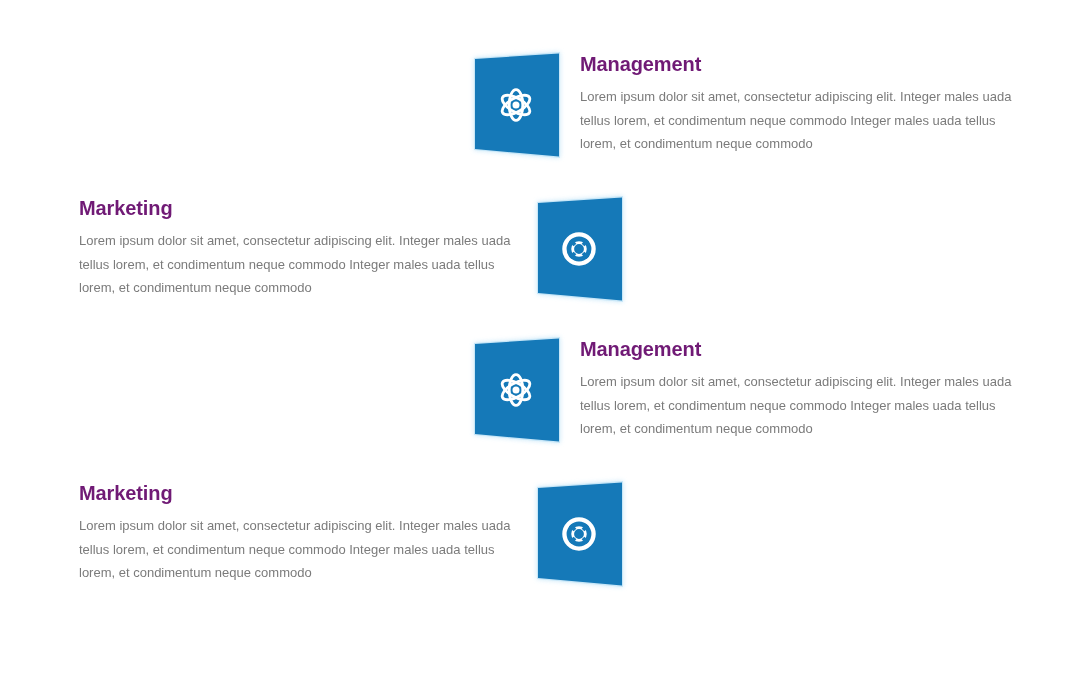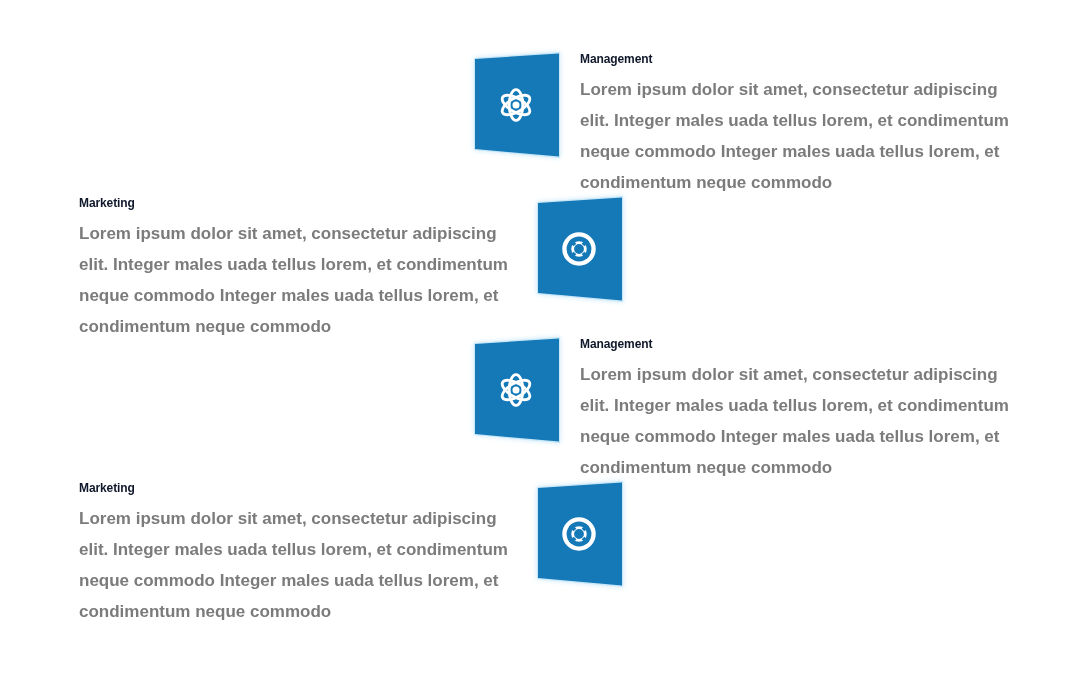--- a/index.html
+++ b/index.html
@@ -56,32 +56,32 @@
     pointer-events: none;
   }
 
   
   .txt { position: relative; }
   .txt.right { margin-left: 18px; }
   .txt.left  { margin-right: 22px; }
 
   .f-title {
     margin: 0;
-    font-size: 12px;
+    font-size: 20px;
     font-weight: 700;
     letter-spacing: -0.1px;
-    color: #0f172a;
+    color: #701a75;
     line-height: 1.2;
   }
   .f-body {
     margin: 9px 0 0 0;
-    font-size: 17px;
+    font-size: 13px;
     line-height: 1.82;
     color: #7b7b7b;
-    font-weight: 700;
+    font-weight: 400;
   }
 
   
   #blk0 { left: 470px; top: 52px;  }
   #blk0 .txt { width: 440px; }
 
   #blk1 { left: 79px;  top: 196px; }
   #blk1 .txt { width: 432px; }
 
   #blk2 { left: 470px; top: 337px; }

